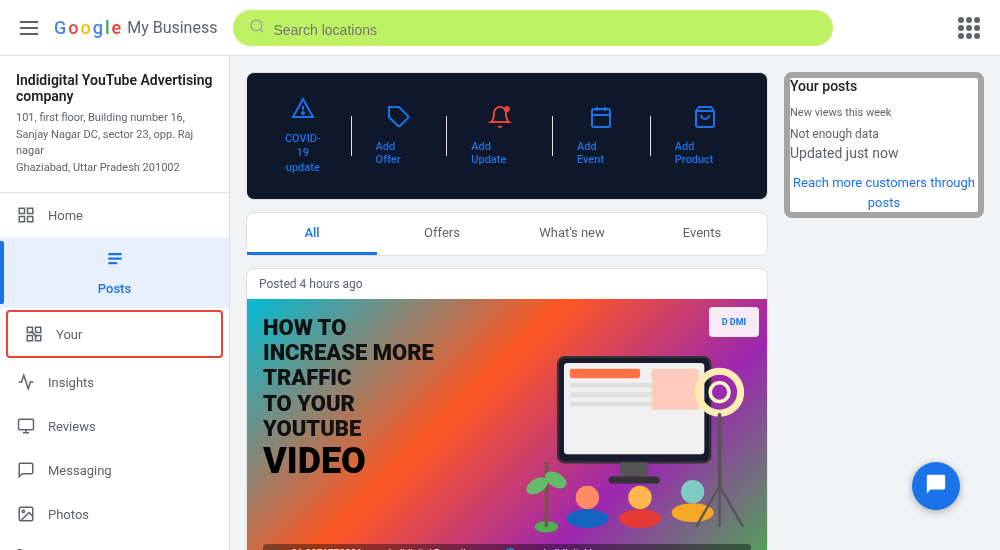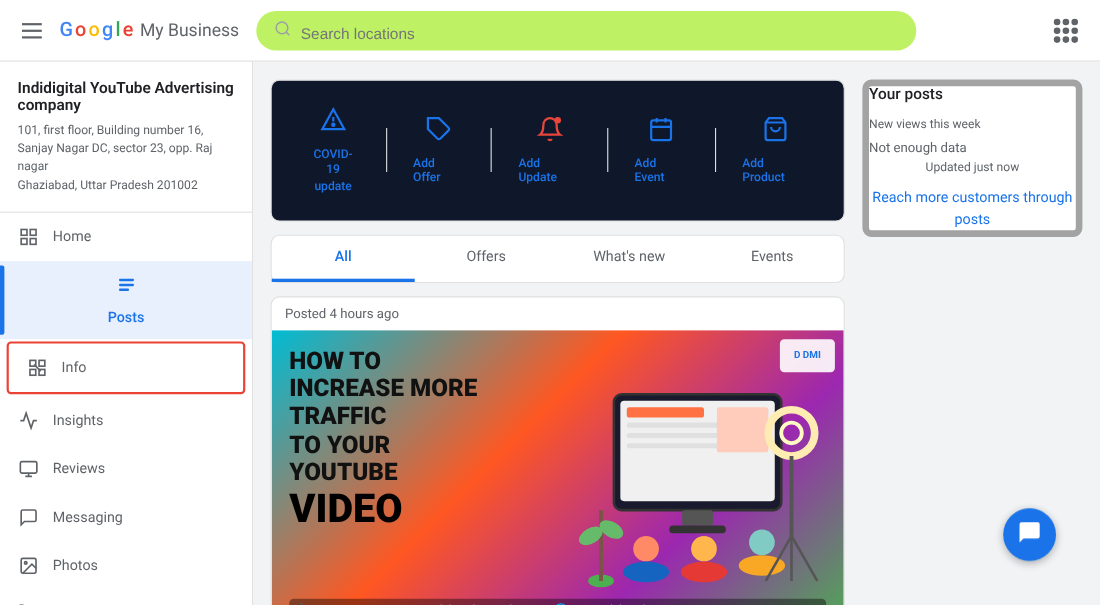--- a/index.html
+++ b/index.html
@@ -114,21 +114,21 @@
     
     .sidebar-right {
       width: 200px; flex-shrink: 0;
     }
     .your-posts-card {
       background: #fff; border: 6px solid #a3a3a3; border-radius: 8px; padding: 0; margin-bottom: 12px;
     }
     .your-posts-title { font-size: 14px; font-weight: 500; color: #202124; margin-bottom: 12px; }
     .your-posts-subtitle { font-size: 11px; color: #5f6368; margin-bottom: 8px; }
     .not-enough { font-size: 12px; color: #5f6368; margin-bottom: 4px; }
-    .updated { font-size: 11px; color: #5f6368; margin-bottom: 12px; text-align: center; }
+    .updated { font-size: 14px; color: #5f6368; margin-bottom: 12px; }
     .reach-link { font-size: 13px; color: #1a73e8; cursor: pointer; text-align: center; line-height: 1.5; }
 
     
     .fab {
       position: fixed; bottom: 40px; right: 40px; width: 48px; height: 48px;
       background: #1a73e8; border-radius: 50%; display: flex; align-items: center; justify-content: center;
       cursor: pointer; box-shadow: 0 2px 8px rgba(0,0,0,0.3);
     }
     .fab-icon { color: #fff; font-size: 20px; }
 
@@ -217,21 +217,21 @@
       <div class="nav-item" style="border: 2px solid #ea4335; border-radius:4px; margin: 2px 6px;">
         <span class="nav-icon">
           <svg width="18" height="18" viewBox="0 0 24 24" fill="none" stroke="#5f6368" stroke-width="2">
               <rect x="3" y="3" width="7" height="7"></rect>
               <rect x="14" y="3" width="7" height="7"></rect>
               <rect x="14" y="14" width="7" height="7"></rect>
               <rect x="3" y="14" width="7" height="7"></rect>
               <line x1="8" y1="8" x2="16" y2="16"></line>
             </svg>
         </span>
-        <span>Info</span>
+        <span>Your</span>
       </div>
       <div class="nav-item">
         <span class="nav-icon">
           <svg width="18" height="18" viewBox="0 0 24 24" fill="none" stroke="#5f6368" stroke-width="2">
               <polyline points="22,12 18,12 15,21 9,3 6,12 2,12"></polyline>
             </svg>
         </span>
         <span>Insights</span>
       </div>
       <div class="nav-item">

